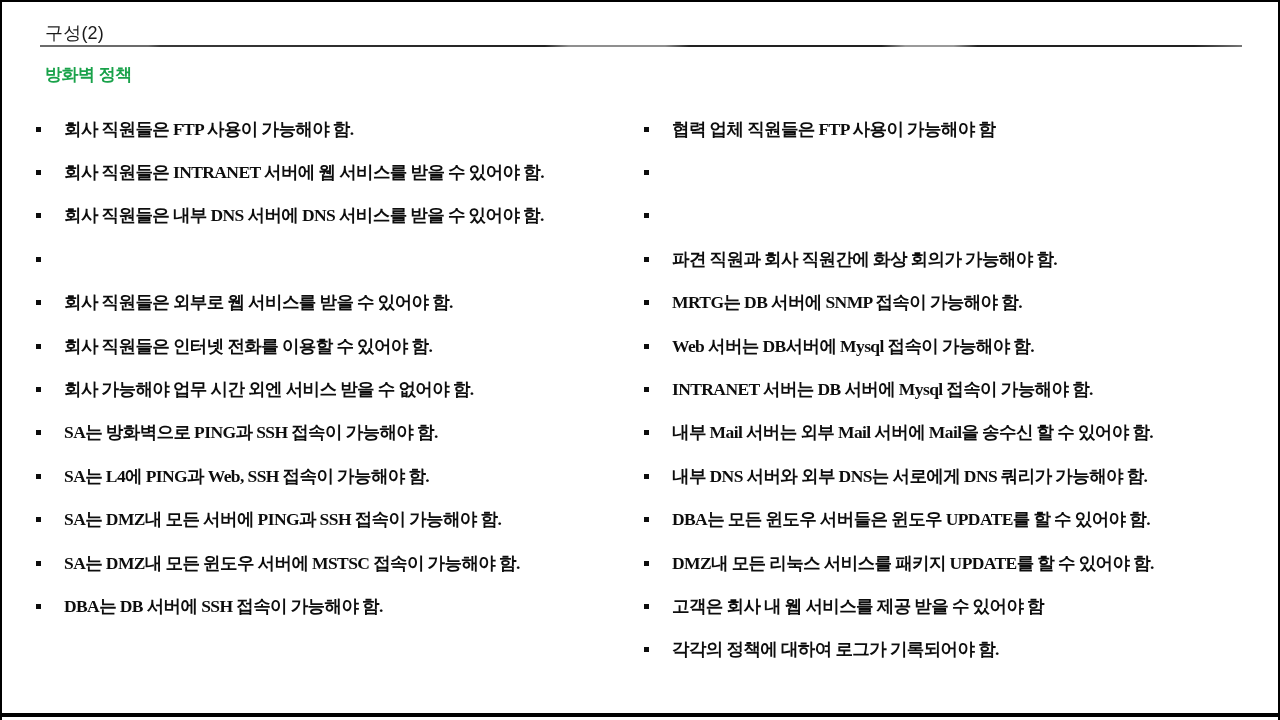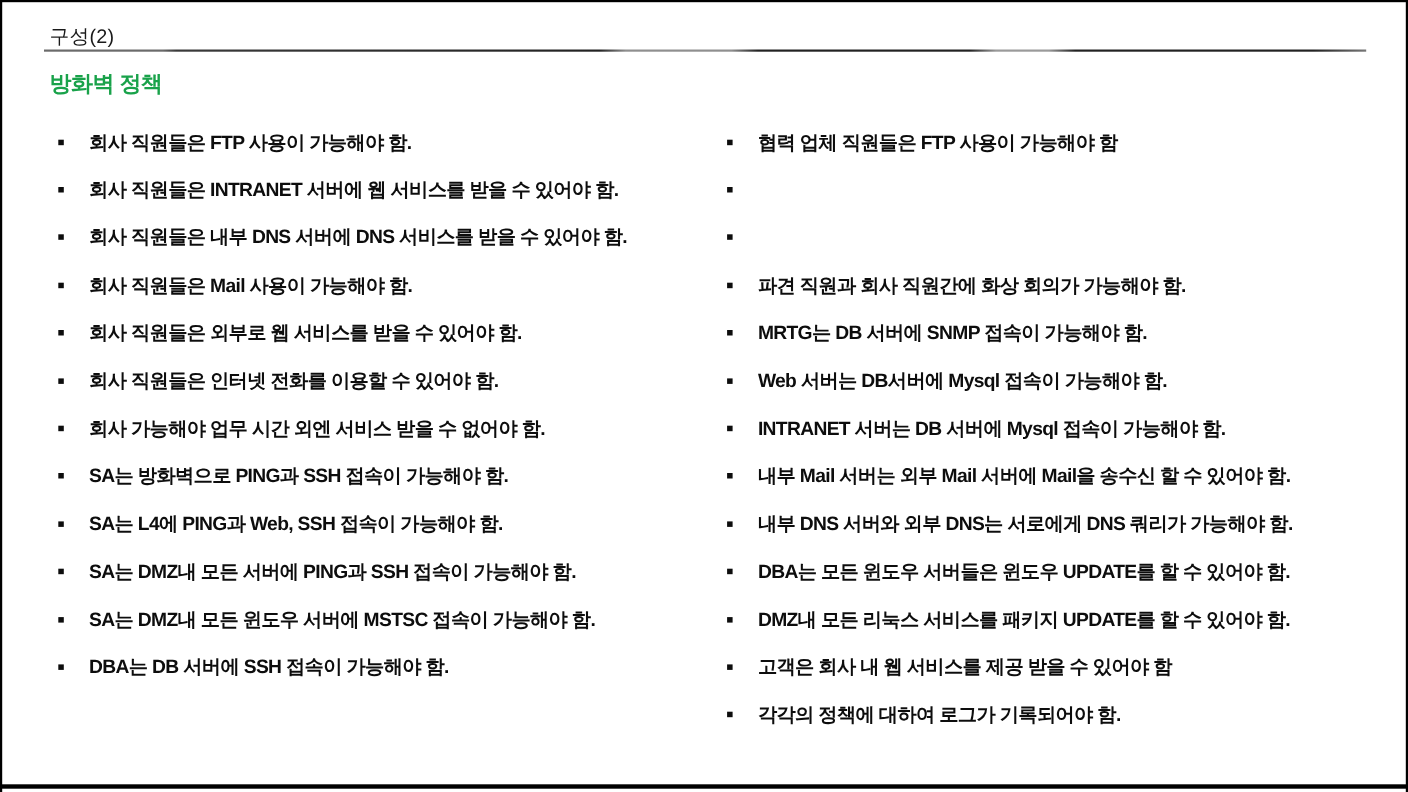--- a/index.html
+++ b/index.html
@@ -30,28 +30,29 @@
   }
   .title-rule {
     position: absolute; left: 40px; right: 38px; top: 45px; height: 2px;
     background: linear-gradient(90deg,
       #6b6b6b 0%, #6b6b6b 9%, #3a3a3a 10%, #222 42%,
       #8f8f8f 44%, #8f8f8f 52%, #222 54%, #222 70%,
       #9a9a9a 72%, #9a9a9a 76%, #222 78%, #222 96%, #777 100%);
   }
   .section-heading {
     position: absolute; left: 45px; top: 63px;
-    font-size: 20px; font-weight: 800;
+    font-size: 17px; font-weight: 800;
     letter-spacing: -0.5px;
   }
   .policy-columns {
-    position: absolute; left: 53px; top: 107px; right: 28px;
+    position: absolute; left: 36px; top: 107px; right: 28px;
     display: grid;
     grid-template-columns: 602px 1fr;
     column-gap: 6px;
+    font-family: Liberation Serif, serif;
   }
   ul.policy-list {
     list-style: none; margin: 0; padding: 0;
   }
   li.policy-item {
     height: 43.4px;
     display: flex;
     align-items: center;
   }
   .bullet-square {
@@ -86,21 +87,20 @@
       <li class="policy-item">
         <span class="bullet-square"></span>
         <span class="policy-text">회사 직원들은 INTRANET 서버에 웹 서비스를 받을 수 있어야 함.</span>
       </li>
       <li class="policy-item">
         <span class="bullet-square"></span>
         <span class="policy-text">회사 직원들은 내부 DNS 서버에 DNS 서비스를 받을 수 있어야 함.</span>
       </li>
       <li class="policy-item">
         <span class="bullet-square"></span>
-        <span class="policy-text">회사 직원들은 Mail 사용이 가능해야 함.</span>
       </li>
       <li class="policy-item">
         <span class="bullet-square"></span>
         <span class="policy-text">회사 직원들은 외부로 웹 서비스를 받을 수 있어야 함.</span>
       </li>
       <li class="policy-item">
         <span class="bullet-square"></span>
         <span class="policy-text">회사 직원들은 인터넷 전화를 이용할 수 있어야 함.</span>
       </li>
       <li class="policy-item">

